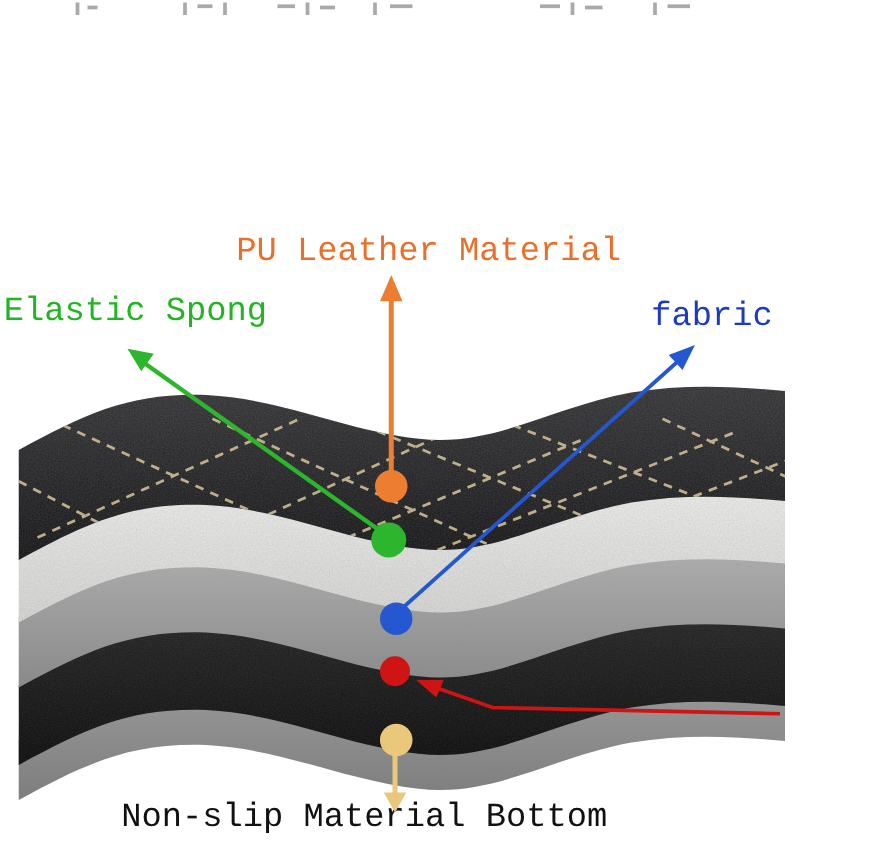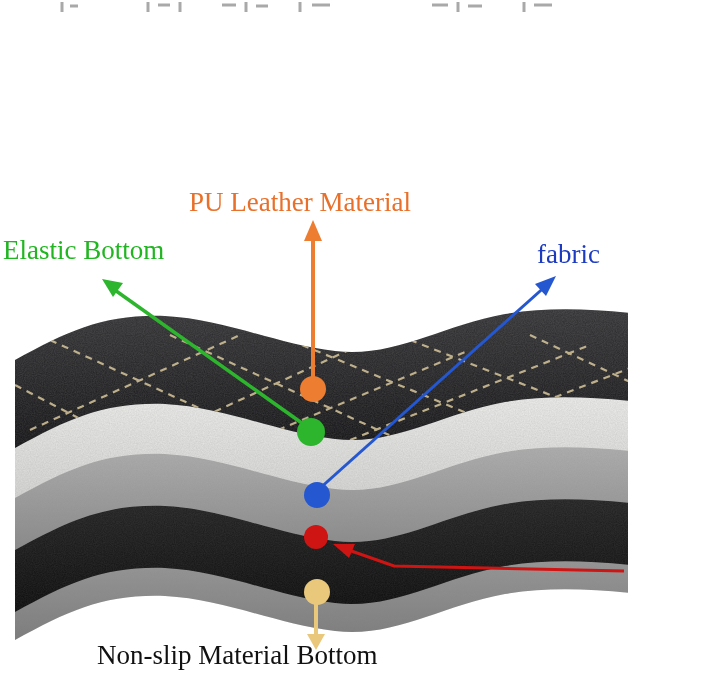--- a/index.html
+++ b/index.html
@@ -1,34 +1,34 @@
 <!DOCTYPE html>
 <html><head>
 <meta charset="utf-8">
 <style>
   html,body{margin:0;padding:0;background:#fff;}
   .stage{
     position:relative;width:628px;height:679px;background:#ffffff;overflow:hidden;
-    font-family:Liberation Serif, serif;
+    font-family:Liberation Mono, monospace;
   }
   .stage svg{position:absolute;left:0;top:0;z-index:2;}
   .label{position:absolute;z-index:1;white-space:nowrap;font-size:27px;line-height:1.1;}
   .label-pu{left:189px;top:188px;color:#e8702a;}
   .label-sponge{left:3px;top:236px;color:#21b521;}
-  .label-fabric{left:537px;top:240px;color:#1d3bbf;}
+  .label-fabric{left:521px;top:240px;color:#1d3bbf;}
   .label-xpe{left:381px;top:556px;color:#e01010;font-size:25px;}
   .label-bottom{left:53px;top:641px;color:#111111;margin-left:44px;}
 </style>
 </head>
 <body>
 
 <div class="stage">
 
   <div class="label label-pu">PU Leather Material</div>
-  <div class="label label-sponge">Elastic Bottom</div>
+  <div class="label label-sponge">Elastic Spong</div>
   <div class="label label-fabric">fabric</div>
   <div class="label label-xpe">Eoc-Friendly XPE Material</div>
   <div class="label label-bottom">Non-slip Material Bottom</div>
 
   <svg width="707" height="679" viewBox="0 0 707 679">
     <defs>
       <linearGradient id="gLeather" x1="0" y1="0" x2="0" y2="1">
         <stop offset="0" stop-color="#303032"></stop>
           <stop offset="1" stop-color="#101012"></stop>
       </linearGradient>

